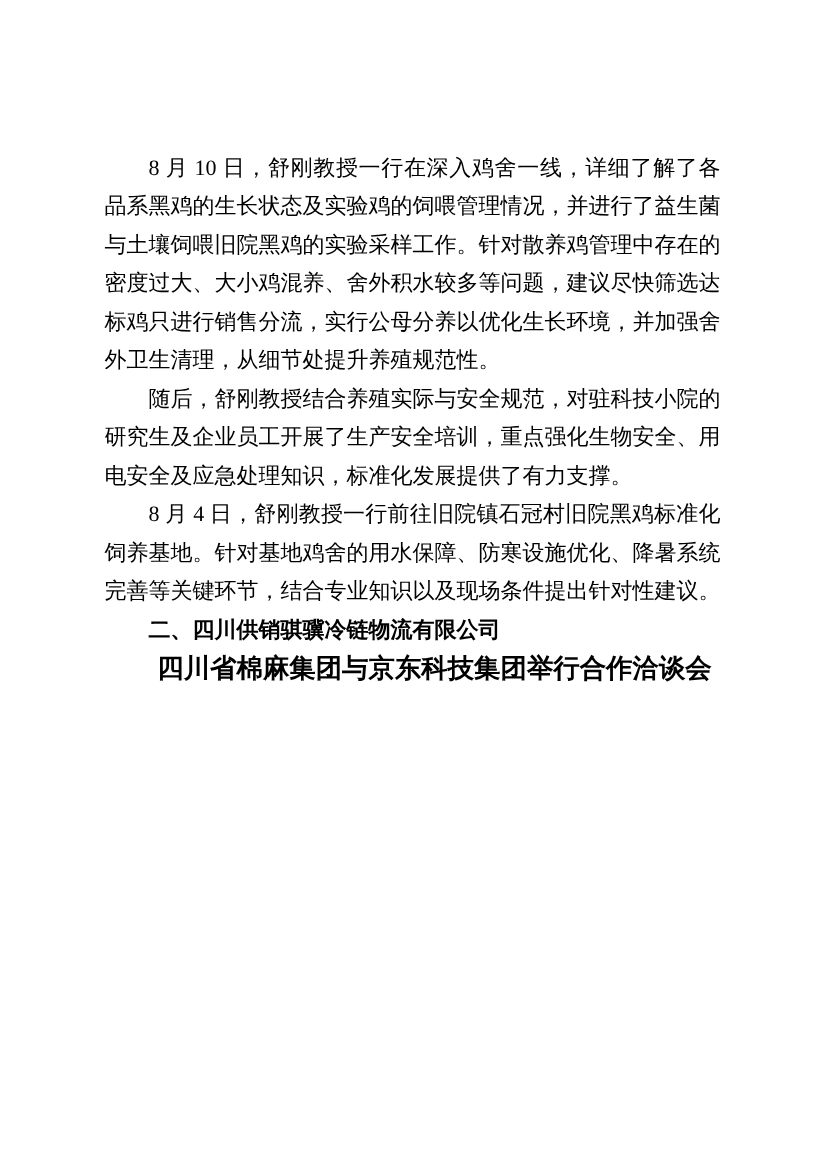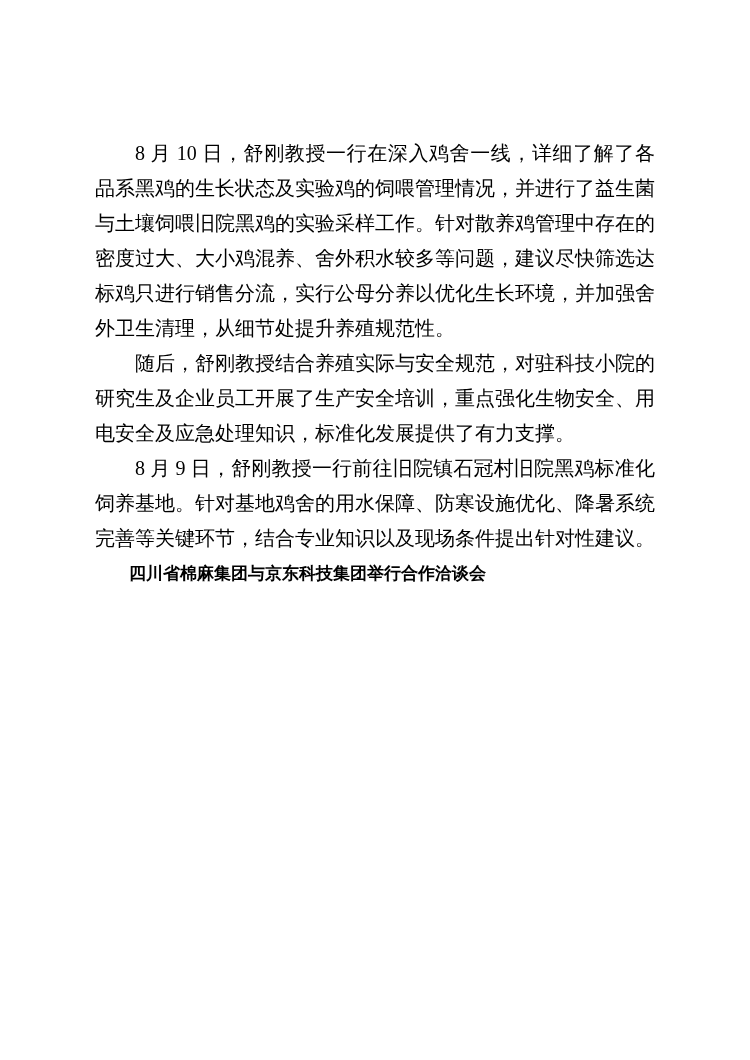--- a/index.html
+++ b/index.html
@@ -33,26 +33,27 @@
     
     .h-sans {
       font-family: "Liberation Sans", "DejaVu Sans", sans-serif;
       font-weight: bold;
       font-size: 20px;
     }
     
     .h-kai {
       font-family: "Liberation Serif", "DejaVu Serif", serif;
       font-weight: bold;
-      font-size: 17px;
+      font-size: 24px;
     }
   </style>
 </head>
 <body>
 
 <div class="page">
   <div class="doc">
     <p>8 月 10 日，舒刚教授一行在深入鸡舍一线，详细了解了各品系黑鸡的生长状态及实验鸡的饲喂管理情况，并进行了益生菌与土壤饲喂旧院黑鸡的实验采样工作。针对散养鸡管理中存在的密度过大、大小鸡混养、舍外积水较多等问题，建议尽快筛选达标鸡只进行销售分流，实行公母分养以优化生长环境，并加强舍外卫生清理，从细节处提升养殖规范性。</p>
     <p>随后，舒刚教授结合养殖实际与安全规范，对驻科技小院的研究生及企业员工开展了生产安全培训，重点强化生物安全、用电安全及应急处理知识，标准化发展提供了有力支撑。</p>
-    <p>8 月 9 日，舒刚教授一行前往旧院镇石冠村旧院黑鸡标准化饲养基地。针对基地鸡舍的用水保障、防寒设施优化、降暑系统完善等关键环节，结合专业知识以及现场条件提出针对性建议。</p>
+    <p>8 月 4 日，舒刚教授一行前往旧院镇石冠村旧院黑鸡标准化饲养基地。针对基地鸡舍的用水保障、防寒设施优化、降暑系统完善等关键环节，结合专业知识以及现场条件提出针对性建议。</p>
+    <p class="h-sans">二、四川供销骐骥冷链物流有限公司</p>
     <p class="h-kai">四川省棉麻集团与京东科技集团举行合作洽谈会</p>
   </div>
 </div>
 
 </body></html>

